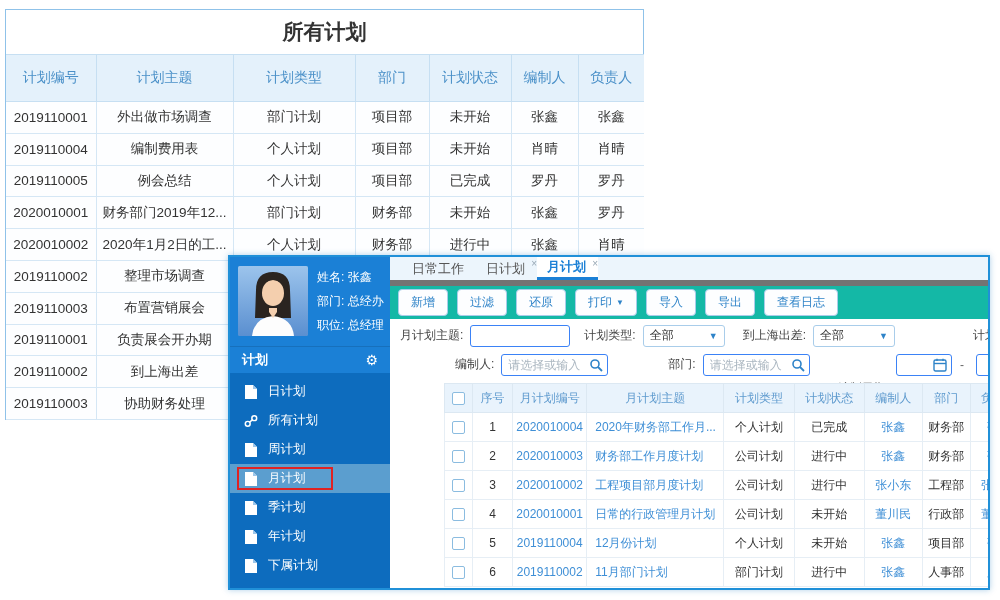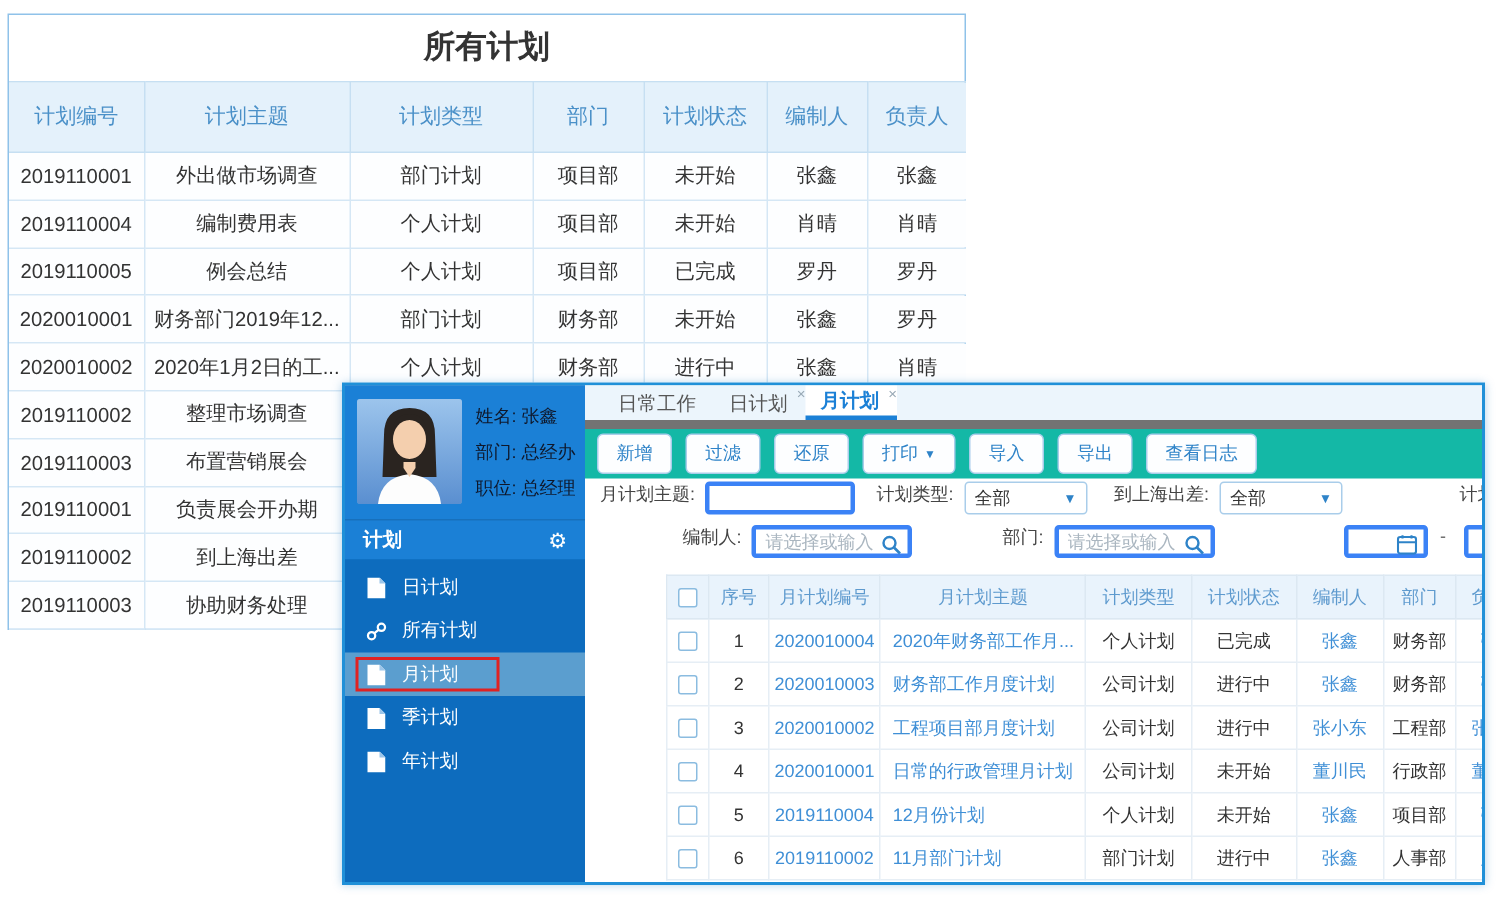--- a/index.html
+++ b/index.html
@@ -21,21 +21,21 @@
 
   
   .fg-window { position:absolute; left:228px; top:255px; width:762px; height:335px;
     border:2px solid #2090d8; background:#fff; display:flex;
     box-shadow:0 0 6px rgba(30,120,190,.35); }
 
   
   .left-panel { width:160px; flex:0 0 160px; display:flex; flex-direction:column; background:#0d6cbe; }
   .profile { background:#1b80d6; padding:9px 8px; display:flex; height:89px; }
   .photo { width:70px; height:70px; flex:0 0 70px; border-radius:2px; overflow:hidden; background:#5e9fd8; }
-  .pinfo { margin-left:9px; color:#0f172a; font-size:12px; display:flex; flex-direction:column;
+  .pinfo { margin-left:9px; color:#ffffff; font-size:12px; display:flex; flex-direction:column;
     justify-content:space-between; padding:3px 0; white-space:nowrap; }
   .nav-header { background:#1b80d6; border-top:1px solid rgba(0,0,0,.12); height:27px;
     display:flex; align-items:center; padding:0 12px; color:#fff; }
   .nav-header .sec { font-size:13px; font-weight:bold; flex:1; }
   .gear { font-size:14px; color:#fff; cursor:pointer; }
   .nav-items { flex:1; background:#0d6cbe; padding-top:4px; }
   .nav-item { position:relative; height:29px; display:flex; align-items:center;
     padding-left:14px; color:#fff; font-size:12.5px; cursor:pointer; }
   .nav-item .nicon { width:14px; height:14px; margin-right:10px; display:inline-flex; }
   .nav-item.selected { background:#5b9ecf; }
@@ -52,23 +52,23 @@
   .tab .close { position:absolute; top:1px; right:0; font-size:10px; color:#98a8b5;
     font-weight:normal; cursor:pointer; }
   .toolbar { height:33px; flex:0 0 33px; display:flex; align-items:center; padding:0 8px; gap:9px;
     background:#14b8a6; }
   .tbtn { border:1px solid #a9cdea; background:#fdfeff; color:#2e83c8; font-size:12px;
     border-radius:4px; padding:4px 12px; cursor:pointer; white-space:nowrap;
     font-family:inherit; display:inline-flex; align-items:center; gap:4px; }
   .tbtn .caret { font-size:8px; color:#2e83c8; }
 
   .filters { padding:2px 0 2px 10px; }
-  .frow { height:29px; display:flex; white-space:nowrap; font-size:12px; color:#444; }
+  .frow { height:29px; display:flex; align-items:center; white-space:nowrap; font-size:12px; color:#444; }
   .flabel { color:#444; }
-  .fin { height:22px; border:3px solid #3b82f6; border-radius:3px; background:#fff;
+  .fin { height:22px; border:1px solid #3b82f6; border-radius:3px; background:#fff;
     margin-left:7px; position:relative; display:inline-flex; align-items:center; flex:none; }
   .fin input { border:none; outline:none; width:100%; height:100%; font-size:12px;
     padding:0 20px 0 6px; background:transparent; font-family:inherit; color:#333; }
   .fin input::placeholder { color:#aab6c0; }
   .fin .inicon { position:absolute; right:4px; top:3px; width:14px; height:14px; }
   .fsel { height:22px; border:1px solid #a9cdea; border-radius:3px; background:#fff; margin-left:7px;
     display:inline-flex; align-items:center; justify-content:space-between; padding:0 6px;
     font-size:12px; color:#333; cursor:pointer; flex:none; }
   .fsel .caret { color:#2e83c8; font-size:9px; margin-left:8px; }
   .dash { margin:0 5px 0 8px; color:#666; }
@@ -248,20 +248,29 @@
         <div class="nav-item">
           <span class="nicon">
             <svg width="15" height="14" viewBox="0 0 15 14">
               <circle cx="4" cy="10" r="2.6" fill="none" stroke="#fff" stroke-width="1.6"></circle>
               <circle cx="11" cy="4" r="2.6" fill="none" stroke="#fff" stroke-width="1.6"></circle>
               <line x1="5.8" y1="8.4" x2="9.2" y2="5.6" stroke="#fff" stroke-width="1.6"></line>
             </svg>
           </span>
           <span>所有计划</span>
         </div>
+        <div class="nav-item">
+          <span class="nicon">
+            <svg width="13" height="14" viewBox="0 0 13 14">
+              <path d="M1 0 h8 l4 4 v10 h-12 z" fill="#fff"></path>
+              <path d="M9 0 l4 4 h-4 z" fill="#9cc6ea"></path>
+            </svg>
+          </span>
+          <span>周计划</span>
+        </div>
         <div class="nav-item selected">
           <span class="nicon">
             <svg width="13" height="14" viewBox="0 0 13 14">
               <path d="M1 0 h8 l4 4 v10 h-12 z" fill="#fff"></path>
               <path d="M9 0 l4 4 h-4 z" fill="#9cc6ea"></path>
             </svg>
           </span>
           <span>月计划</span>
           <div class="red-box"></div>
         </div>
@@ -275,20 +284,29 @@
           <span>季计划</span>
         </div>
         <div class="nav-item">
           <span class="nicon">
             <svg width="13" height="14" viewBox="0 0 13 14">
               <path d="M1 0 h8 l4 4 v10 h-12 z" fill="#fff"></path>
               <path d="M9 0 l4 4 h-4 z" fill="#9cc6ea"></path>
             </svg>
           </span>
           <span>年计划</span>
+        </div>
+        <div class="nav-item">
+          <span class="nicon">
+            <svg width="13" height="14" viewBox="0 0 13 14">
+              <path d="M1 0 h8 l4 4 v10 h-12 z" fill="#fff"></path>
+              <path d="M9 0 l4 4 h-4 z" fill="#9cc6ea"></path>
+            </svg>
+          </span>
+          <span>下属计划</span>
         </div>
       </div>
   </div>
 
   <div class="right-panel">
     <div class="tabbar">
         <div class="tab">
           <span>日常工作</span>
         </div>
         <div class="tab">

